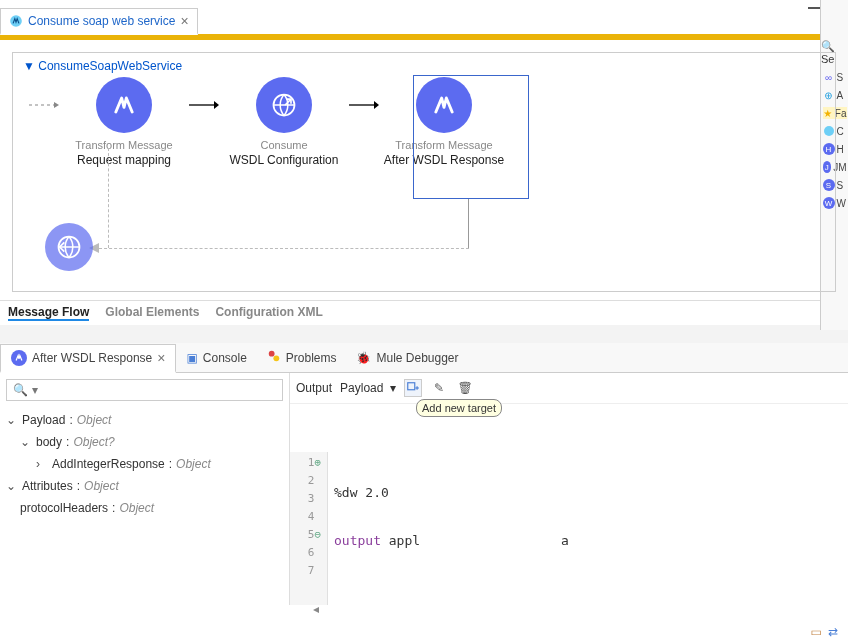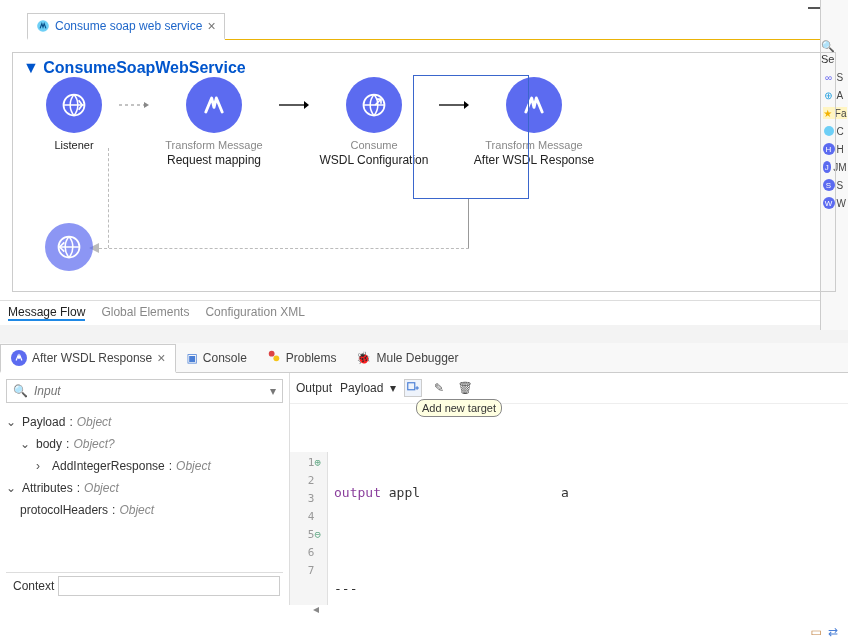--- a/index.html
+++ b/index.html
@@ -24,22 +24,21 @@
   }
   .top-toolbar .box { width: 10px; height: 10px; border: 1px solid #555; }
   .top-toolbar .double-box { position: relative; width: 12px; height: 12px; }
   .top-toolbar .double-box span { position:absolute; width:8px; height:8px; border:1px solid #555; background:#fff; }
   .top-toolbar .double-box span:first-child{ top:0; right:0;}
   .top-toolbar .double-box span:last-child{ bottom:0; left:0;}
   .editor-tabs {
     height: 24px;
     display: flex;
     align-items: flex-end;
-    border-bottom: 1px solid #eab308;
-    margin-left: 27px;
+    border-bottom: 6px solid #eab308;
   }
   .editor-tab {
     display: flex; align-items: center;
     padding: 4px 8px;
     background: #fff;
     color: #1e66c9;
     border-top: 1px solid #ccc;
     border-left: 1px solid #ccc;
     border-right: 1px solid #ccc;
     border-bottom: 2px solid #fff;
@@ -76,22 +75,21 @@
     padding: 12px;
   }
   .flow-box {
     border: 1px solid #ccc;
     height: 240px;
     position: relative;
   }
   .flow-title {
     position:absolute; top:6px; left:10px;
     color: #0055cc;
-    font-size: 16px;
-    font-weight: bold;
+    font-size: 12px;
   }
   .flow-title::before { content:"▼ "; color:#0055cc;}
   .nodes-row {
     position:absolute;
     top: 24px; left: 16px;
     display:flex;
     align-items:flex-start;
     gap: 0;
   }
   .node {
@@ -129,20 +127,21 @@
     border-left: 1px dashed #aaa;
     height: 45px;
   }
 
   .bottom-tabs1 {
     display:flex;
     gap:16px;
     padding:4px 8px;
     border-top:1px solid #ddd;
     font-size:12px;
+    font-weight:bold;
   }
   .bottom-tabs1 .sel {
     border-bottom: 2px solid #1e88e5;
     color:#222;
   }
   .bottom-tabs1 span { color:#888; cursor:pointer; }
   .gap-bar { height:18px; background:#f3f3f3;}
   .panel-tabs {
     display:flex;
     align-items:center;
@@ -297,30 +296,20 @@
       <span>W</span>
     </div>
 </div>
 
 <div class="canvas-wrap">
   <div class="flow-box">
     <div class="flow-title">ConsumeSoapWebService</div>
 
     <div class="nodes-row">
 
-      <div class="node" style="width:90px">
-        <div class="circle">
-          <svg viewBox="0 0 24 24">
-              <circle cx="12" cy="12" r="9" stroke="#fff" stroke-width="1.5" fill="none"></circle>
-              <path d="M3 12h18M12 3a14 14 0 010 18M12 3a14 14 0 000 18" stroke="#fff" stroke-width="1.3" fill="none"></path>
-              <path d="M16 8l3 4-3 4" stroke="#fff" stroke-width="1.5" fill="none"></path>
-            </svg>
-        </div>
-        <div class="node-type" style="color:#222">Listener</div>
-      </div>
 
       <div style="width:30px;height:56px;display:flex;align-items:center">
         <svg width="30" height="10">
             <line x1="0" y1="5" x2="25" y2="5" stroke="#888" stroke-width="1.2" stroke-dasharray="3,3"></line>
             <polygon points="25,2 30,5 25,8" fill="#888"></polygon>
           </svg>
       </div>
 
       <div class="node" style="width:130px">
         <div class="circle">
@@ -425,35 +414,30 @@
     <span style="color:#2aa02a">🐞</span>
     <span>Mule Debugger</span>
   </div>
 </div>
 
 <div class="panel-body">
 
   <div class="left-panel">
     <div class="search">
       <span>🔍</span>
-      <input placeholder="Input" style="">
       <span style="color:#777">▾</span>
     </div>
     <div class="tree">
       <div class="tree-row"><span class="chev">⌄</span><span>Payload</span> : <span class="type-lbl">Object</span></div>
       <div class="tree-row indent1"><span class="chev">⌄</span><span>body</span> : <span class="type-lbl">Object?</span></div>
       <div class="tree-row indent2"><span class="chev">›</span><span>AddIntegerResponse</span> : <span class="type-lbl">Object</span></div>
       <div class="tree-row"><span class="chev">⌄</span><span>Attributes</span> : <span class="type-lbl">Object</span></div>
       <div class="tree-row indent1"><span>protocolHeaders</span> : <span class="type-lbl">Object</span></div>
     </div>
     <div style="flex:1"></div>
-    <div class="context-row">
-      <span>Context</span>
-      <div class="field"></div>
-    </div>
   </div>
 
   <div class="right-panel">
     <div class="right-toolbar">
       <span>Output</span>
       <span><span>Payload</span> &nbsp;▾</span>
       <span class="ico-btn" style="border:1px solid #ccc;background:#eef3fb">
         <svg width="14" height="14" viewBox="0 0 24 24">
             <rect x="3" y="3" width="12" height="12" fill="none" stroke="#4a7fd6" stroke-width="2"></rect>
             <line x1="16" y1="12" x2="22" y2="12" stroke="#4a7fd6" stroke-width="2"></line>
@@ -468,20 +452,21 @@
       <div class="gutter">
         <div>1<span style="color:#6a8">⊕</span></div>
         <div>2&nbsp;</div>
         <div>3&nbsp;</div>
         <div>4&nbsp;</div>
         <div>5<span style="color:#6a8">⊖</span></div>
         <div>6&nbsp;</div>
         <div>7&nbsp;</div>
       </div>
       <div class="code">
+        <div>%dw 2.0</div>
         <div><span class="kw">output</span> appl                  a</div>
         <div></div>
         <div>---</div>
         
         
         
       </div>
     </div>
   </div>
 </div>

